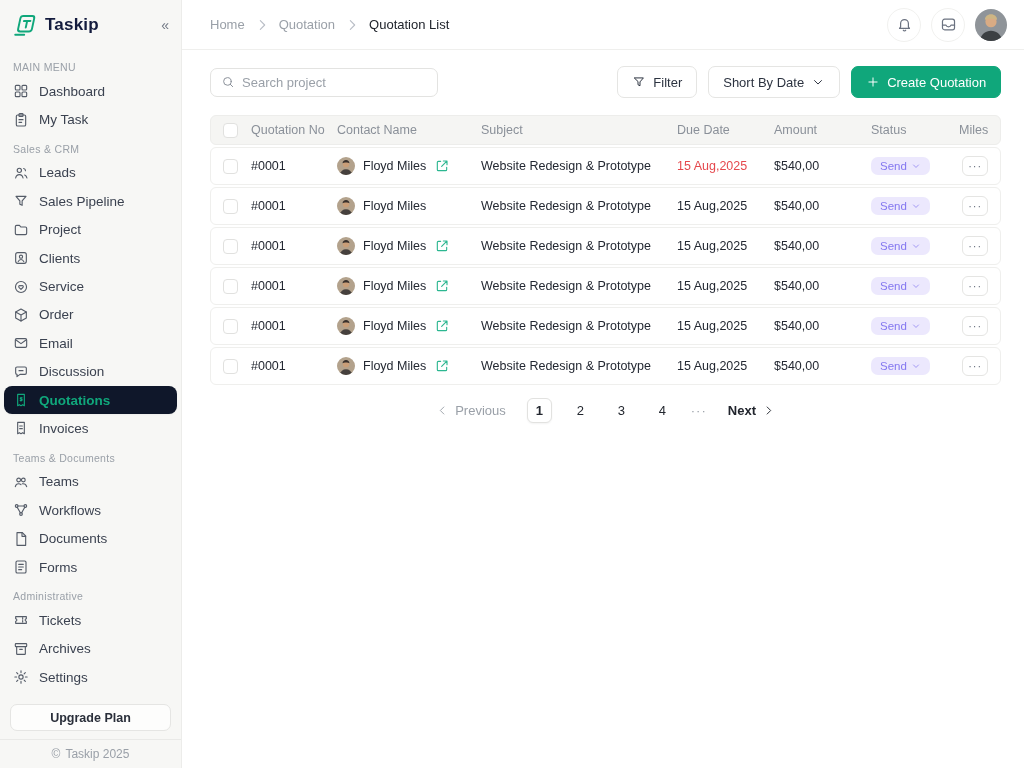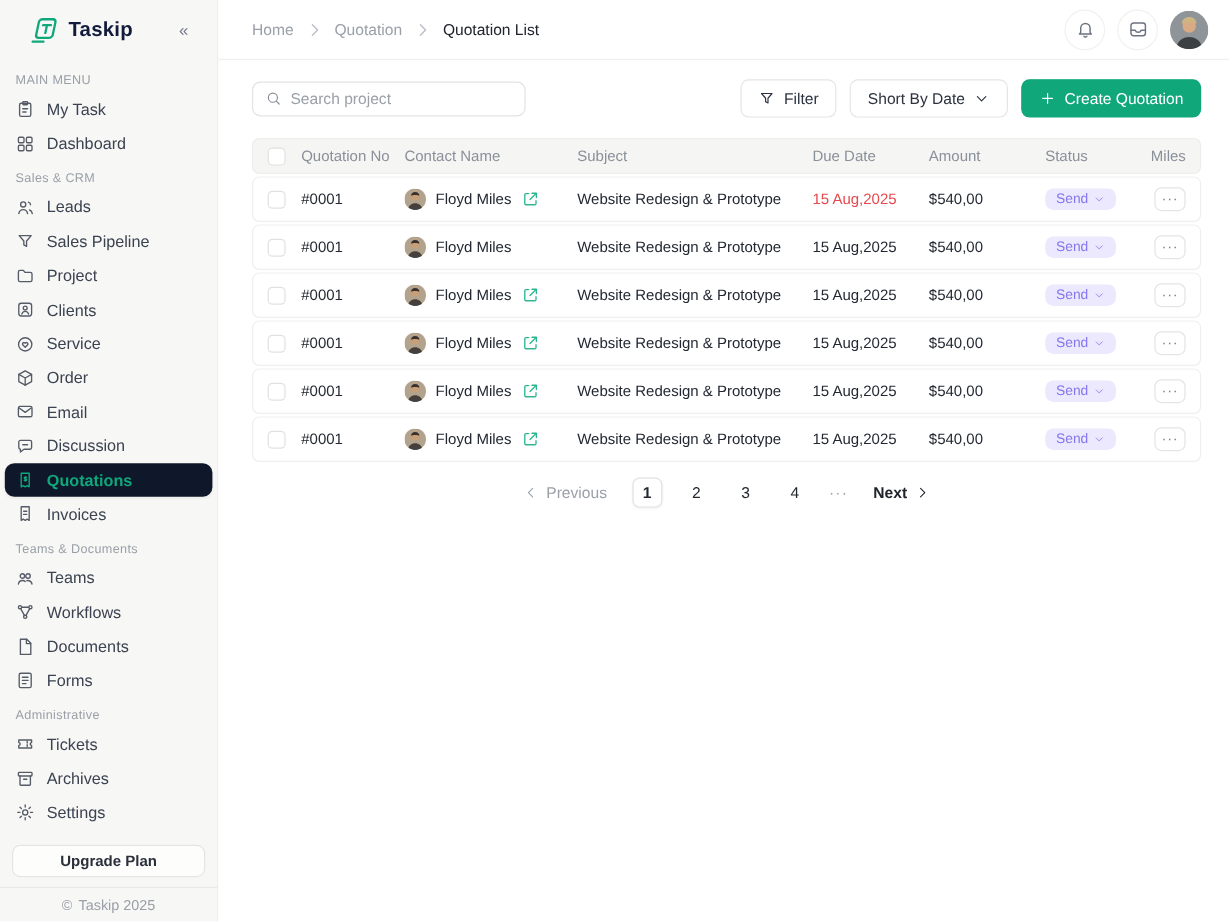--- a/index.html
+++ b/index.html
@@ -3,21 +3,21 @@
 <meta charset="utf-8">
 <style>
   * { margin:0; padding:0; box-sizing:border-box; }
   html,body { width:1024px; height:768px; }
   body { font-family:"Liberation Sans", sans-serif; background:#fff; color:#23272F; overflow:hidden; }
   .app { display:flex; width:1024px; height:768px; }
 
   
   .sidebar { width:182px; min-width:182px; background:#F7F7F5; border-right:1px solid #ECECEA;
              display:flex; flex-direction:column; }
-  .logo-row { height:50px; display:flex; align-items:center; padding:0 24px; }
+  .logo-row { height:50px; display:flex; align-items:center; padding:0 12px; }
   .logo { display:flex; align-items:center; gap:7px; cursor:pointer; }
   .logo svg { width:26px; height:26px; }
   .logo-text { font-size:17px; font-weight:700; color:#131B3D; letter-spacing:.2px; }
   .collapse-btn { margin-left:auto; background:none; border:none; color:#737a86; font-size:14px; cursor:pointer; }
   .nav { flex:1; overflow:hidden; padding:2px 0 0; }
   .section-label { font-size:10.5px; color:#9AA0A8; padding:9px 13px 4px; letter-spacing:.3px; }
   .nav-item { display:flex; align-items:center; gap:10px; height:28.4px; padding:0 9px; margin:0 4px;
               color:#3B4250; font-size:13.5px; cursor:pointer; border-radius:8px; }
   .nav-item .ic { color:#555C68; }
   .nav-item.active { background:#0f172a; color:var(--accent); box-shadow:0 1px 2px rgba(0,0,0,.04); font-weight:600; }
@@ -108,34 +108,34 @@
           <path d="M4 28h11"></path>
         </svg>
         <span class="logo-text">Taskip</span>
       </div>
       <button class="collapse-btn">«</button>
     </div>
     <nav class="nav" id="nav">
         <div class="section-label">MAIN MENU</div>
         <div class="nav-item">
           <svg class="ic " viewBox="0 0 24 24">
-            <rect x="5" y="4.5" width="14" height="16.5" rx="2"></rect>
-            <rect x="9" y="2.5" width="6" height="4" rx="1"></rect>
-            <path d="M9 11.5h6M9 15.5h4"></path>
-          </svg>
-          <span>My Task</span>
-        </div>
-        <div class="nav-item">
-          <svg class="ic " viewBox="0 0 24 24">
             <rect x="3.5" y="3.5" width="7" height="7" rx="1.5"></rect>
             <rect x="13.5" y="3.5" width="7" height="7" rx="1.5"></rect>
             <rect x="3.5" y="13.5" width="7" height="7" rx="1.5"></rect>
             <rect x="13.5" y="13.5" width="7" height="7" rx="1.5"></rect>
           </svg>
           <span>Dashboard</span>
+        </div>
+        <div class="nav-item">
+          <svg class="ic " viewBox="0 0 24 24">
+            <rect x="5" y="4.5" width="14" height="16.5" rx="2"></rect>
+            <rect x="9" y="2.5" width="6" height="4" rx="1"></rect>
+            <path d="M9 11.5h6M9 15.5h4"></path>
+          </svg>
+          <span>My Task</span>
         </div>
         <div class="section-label">Sales &amp; CRM</div>
         <div class="nav-item">
           <svg class="ic " viewBox="0 0 24 24">
             <circle cx="9.5" cy="8" r="3.2"></circle>
             <path d="M4 19.5c.6-3.2 2.8-5 5.5-5s4.9 1.8 5.5 5"></path>
             <path d="M16 5.2c1.6.4 2.7 1.7 2.7 3.3M17.5 15c1.9.7 3 2.2 3.4 4.5"></path>
           </svg>
           <span>Leads</span>
         </div>

